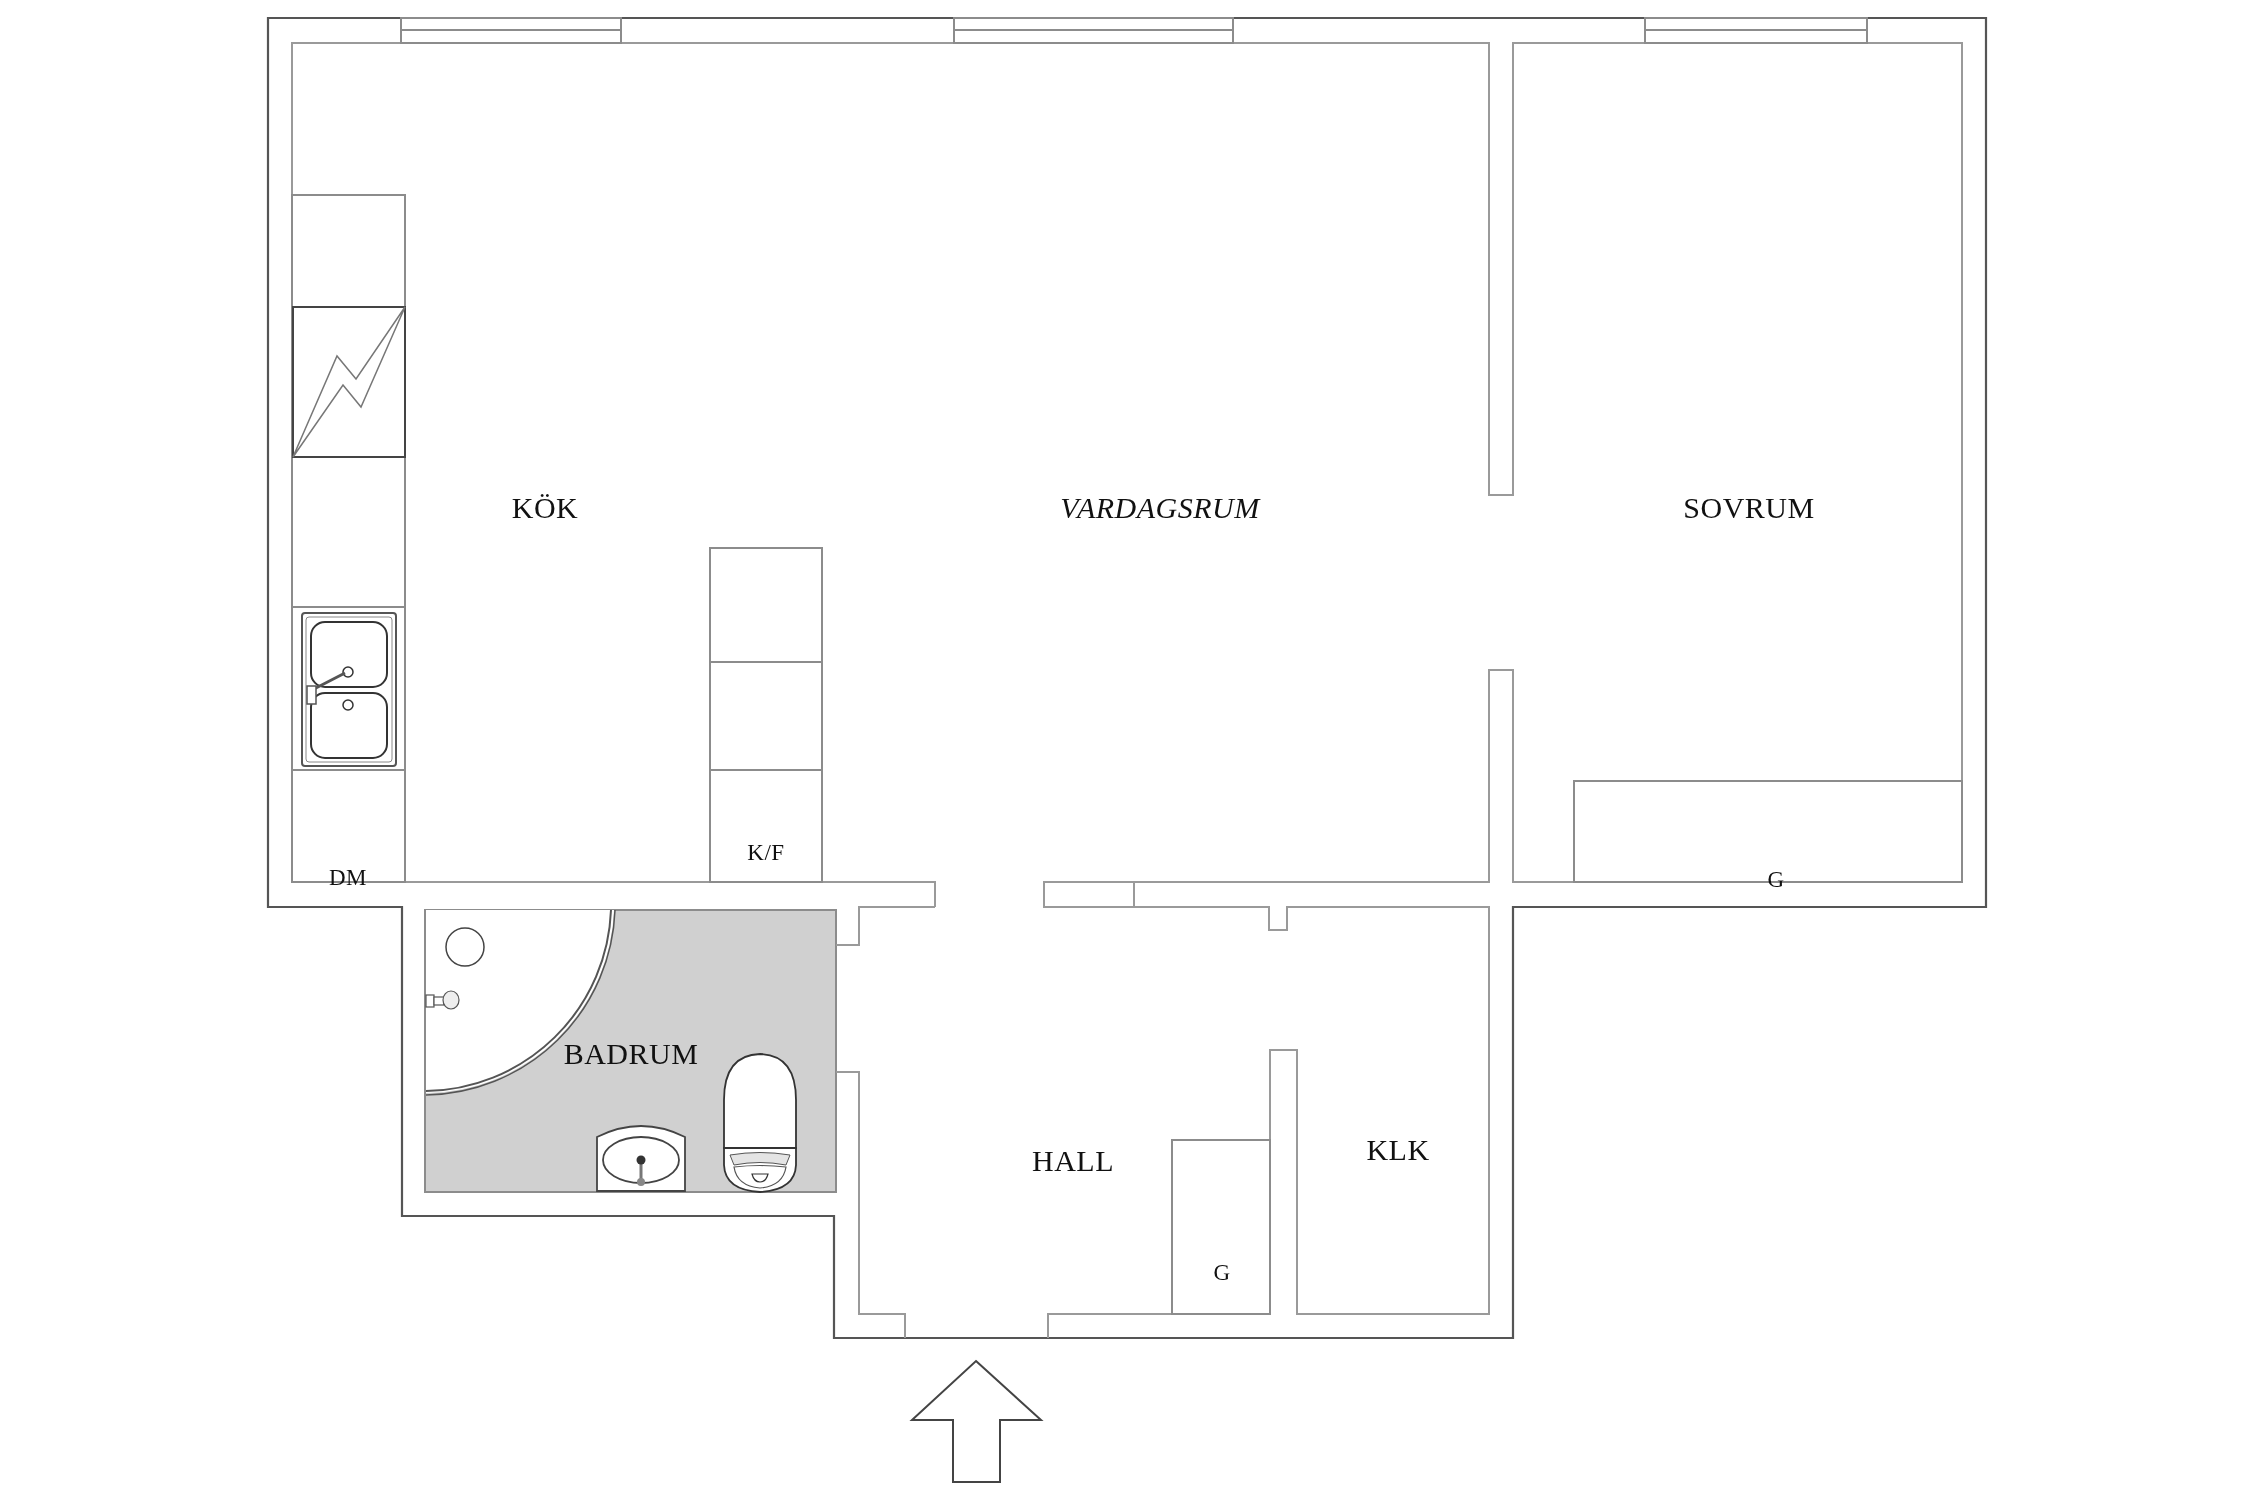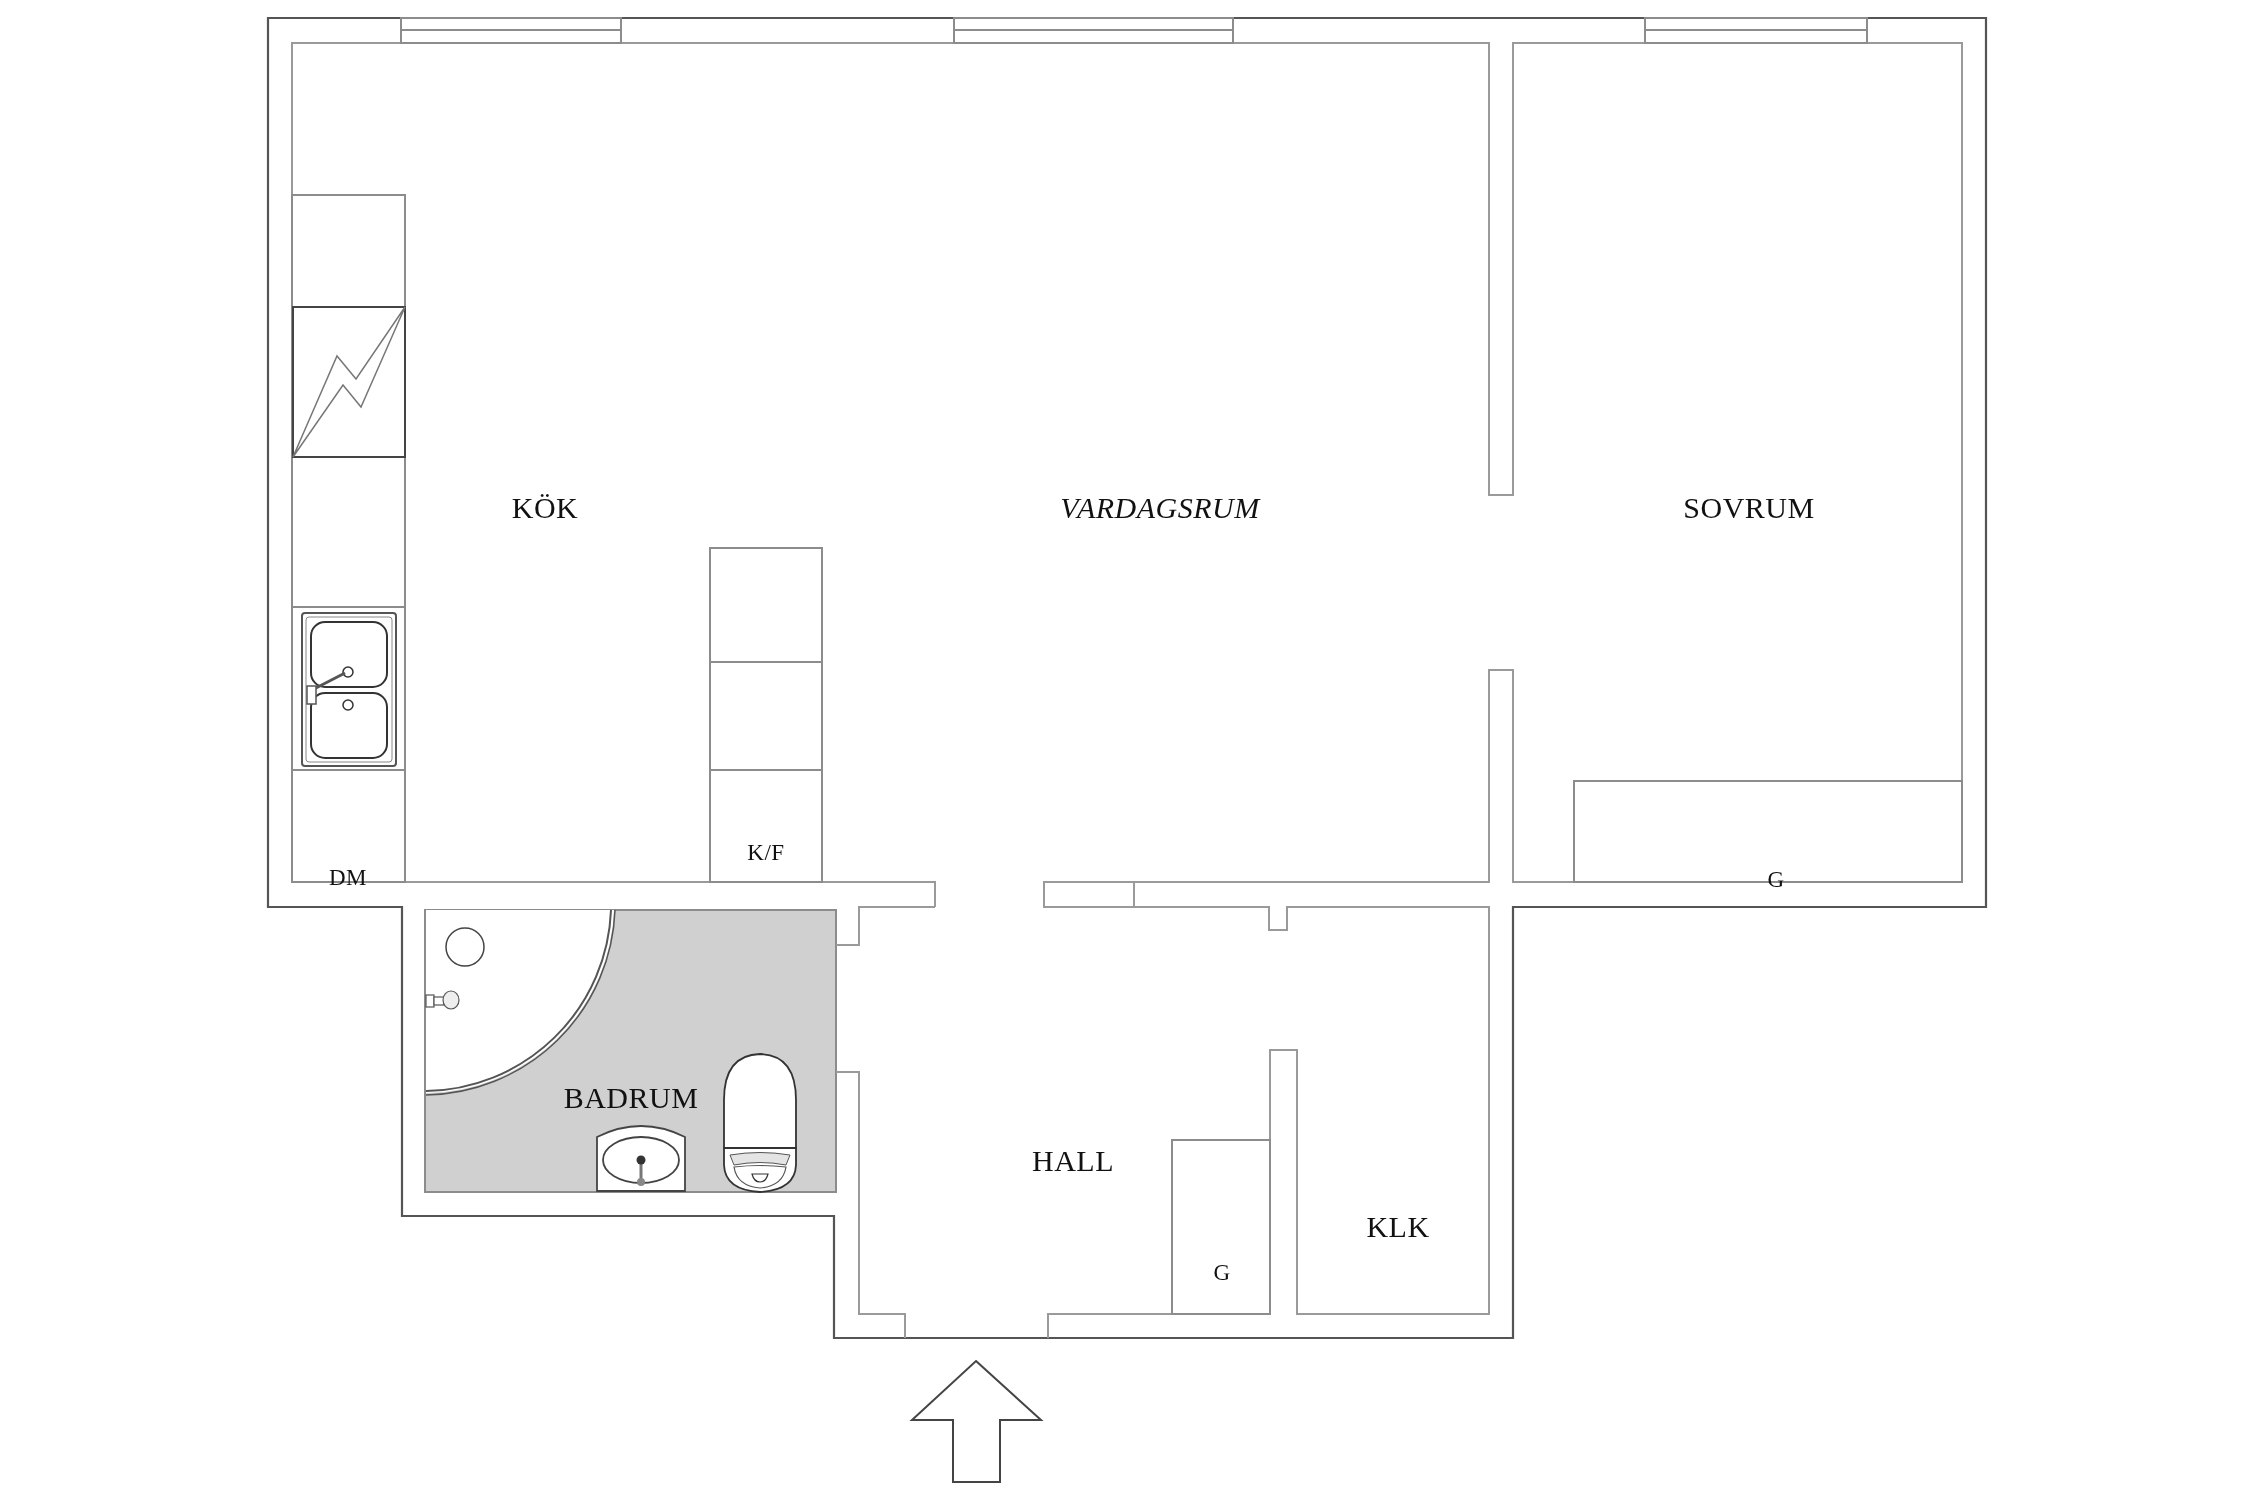--- a/index.html
+++ b/index.html
@@ -97,20 +97,20 @@
     <path d="M734,1167 Q760,1164 786,1167 Q783,1186 760,1188 Q737,1186 734,1167 Z" fill="none" stroke="#555" stroke-width="1.2"></path>
     <path d="M752,1174 L768,1174 Q766,1182 760,1182 Q754,1182 752,1174 Z" fill="#ffffff" stroke="#333" stroke-width="1.2"></path>
   </g>
 
   <path d="M976,1361 L1041,1420 L1000,1420 L1000,1482 L953,1482 L953,1420 L912,1420 Z" fill="#ffffff" stroke="#444" stroke-width="2"></path>
 </svg>
 
 <div class="label" style="left:545px; top:464px;">KÖK</div>
 <div class="label" style="left:1160px; top:464px;font-style:italic;">VARDAGSRUM</div>
 <div class="label" style="left:1749px; top:464px;">SOVRUM</div>
-<div class="label" style="left:631px; top:1054px;">BADRUM</div>
+<div class="label" style="left:631px; top:1010px;">BADRUM</div>
 <div class="label" style="left:1073px; top:1117px;">HALL</div>
-<div class="label" style="left:1398px; top:1183px;">KLK</div>
+<div class="label" style="left:1398px; top:1106px;">KLK</div>
 
 <div class="label small" style="left:348px; top:834px;">DM</div>
 <div class="label small" style="left:766px; top:809px;">K/F</div>
 <div class="label small" style="left:1776px; top:836px;">G</div>
 <div class="label small" style="left:1222px; top:1229px;">G</div>
 
 </body></html>

